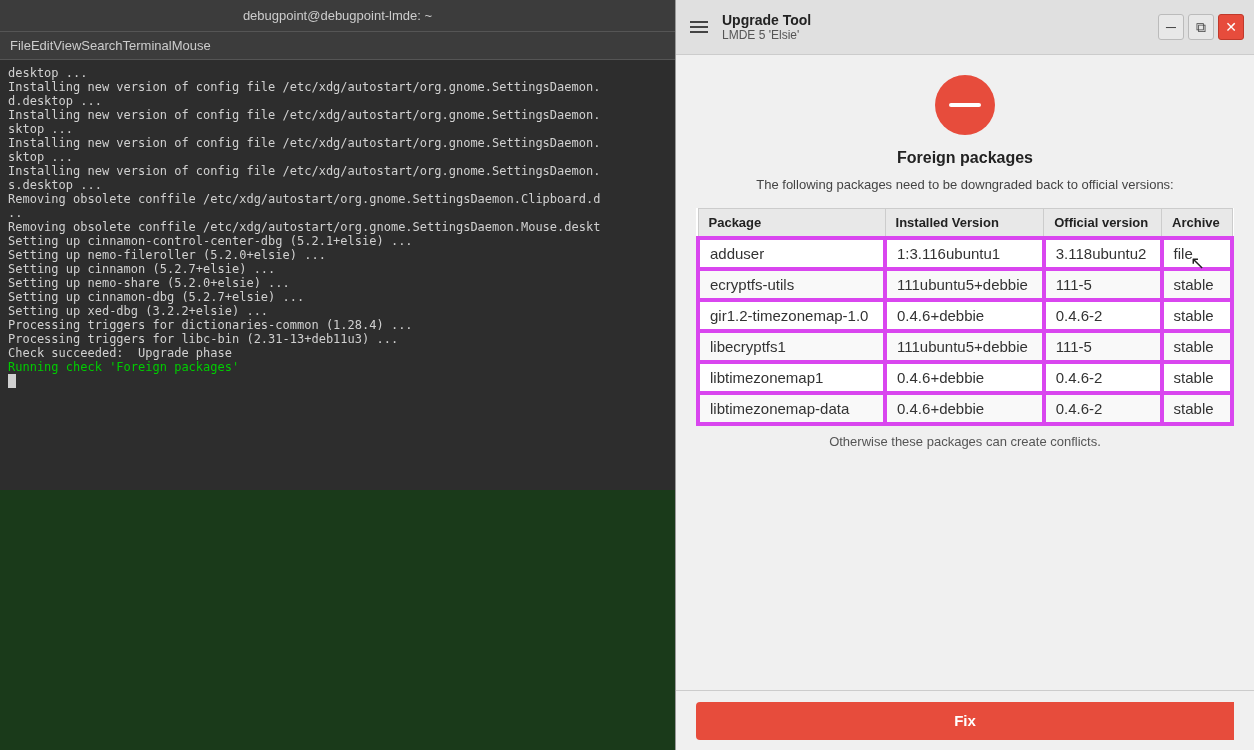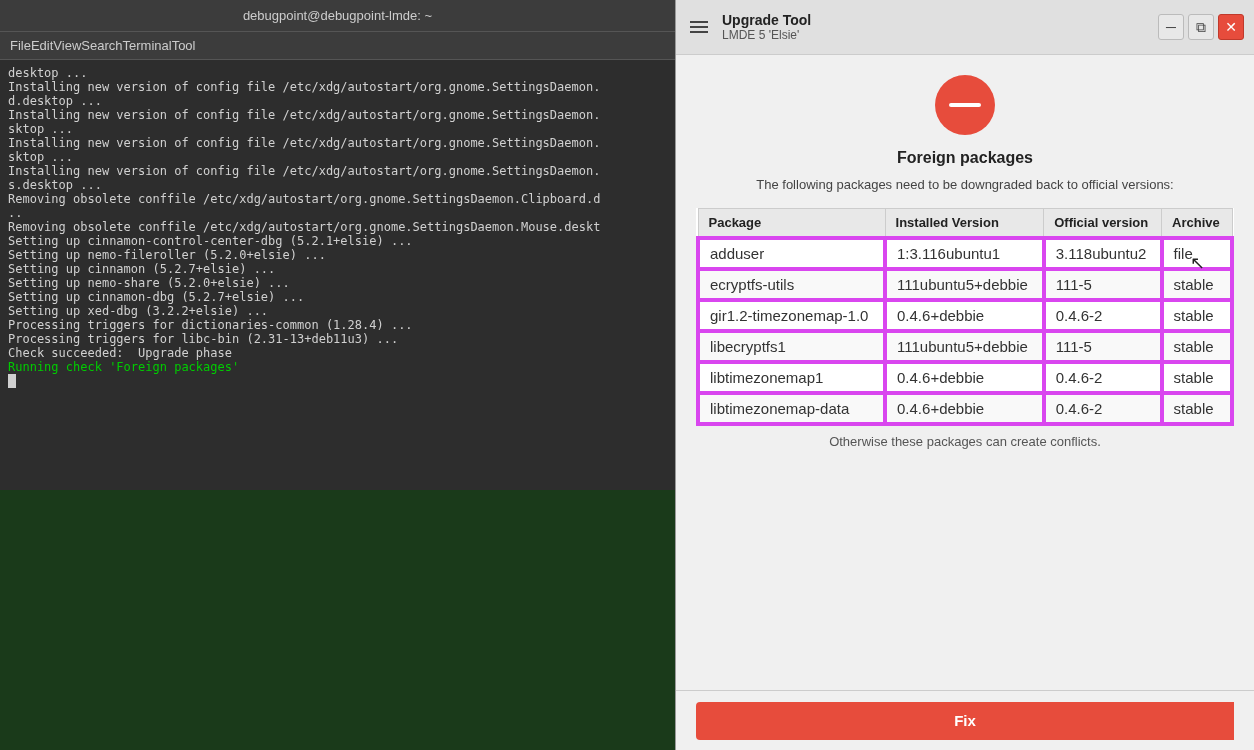--- a/index.html
+++ b/index.html
@@ -292,21 +292,21 @@
 <div class="terminal-side">
   <div class="terminal-titlebar">
     <span class="terminal-title">debugpoint@debugpoint-lmde: ~</span>
   </div>
   <div class="terminal-menubar">
     <span>File</span>
     <span>Edit</span>
     <span>View</span>
     <span>Search</span>
     <span>Terminal</span>
-    <span>Tool</span>
+    <span>Mouse</span>
   </div>
   <div class="terminal-content" id="terminal-output"><div>desktop ...</div><div>Installing new version of config file /etc/xdg/autostart/org.gnome.SettingsDaemon.</div><div>d.desktop ...</div><div>Installing new version of config file /etc/xdg/autostart/org.gnome.SettingsDaemon.</div><div>sktop ...</div><div>Installing new version of config file /etc/xdg/autostart/org.gnome.SettingsDaemon.</div><div>sktop ...</div><div>Installing new version of config file /etc/xdg/autostart/org.gnome.SettingsDaemon.</div><div>s.desktop ...</div><div>Removing obsolete conffile /etc/xdg/autostart/org.gnome.SettingsDaemon.Clipboard.d</div><div>..</div><div>Removing obsolete conffile /etc/xdg/autostart/org.gnome.SettingsDaemon.Mouse.deskt</div><div>Setting up cinnamon-control-center-dbg (5.2.1+elsie) ...</div><div>Setting up nemo-fileroller (5.2.0+elsie) ...</div><div>Setting up cinnamon (5.2.7+elsie) ...</div><div>Setting up nemo-share (5.2.0+elsie) ...</div><div>Setting up cinnamon-dbg (5.2.7+elsie) ...</div><div>Setting up xed-dbg (3.2.2+elsie) ...</div><div>Processing triggers for dictionaries-common (1.28.4) ...</div><div>Processing triggers for libc-bin (2.31-13+deb11u3) ...</div><div>Check succeeded:  Upgrade phase</div><div class="terminal-highlight">Running check 'Foreign packages'</div><div><span class="terminal-cursor"></span></div></div>
   <div class="terminal-bottom"></div>
 </div>
 
 <div class="upgrade-side">
   <div class="upgrade-titlebar">
     <div class="hamburger-btn">
       <div></div>
         <div></div>

